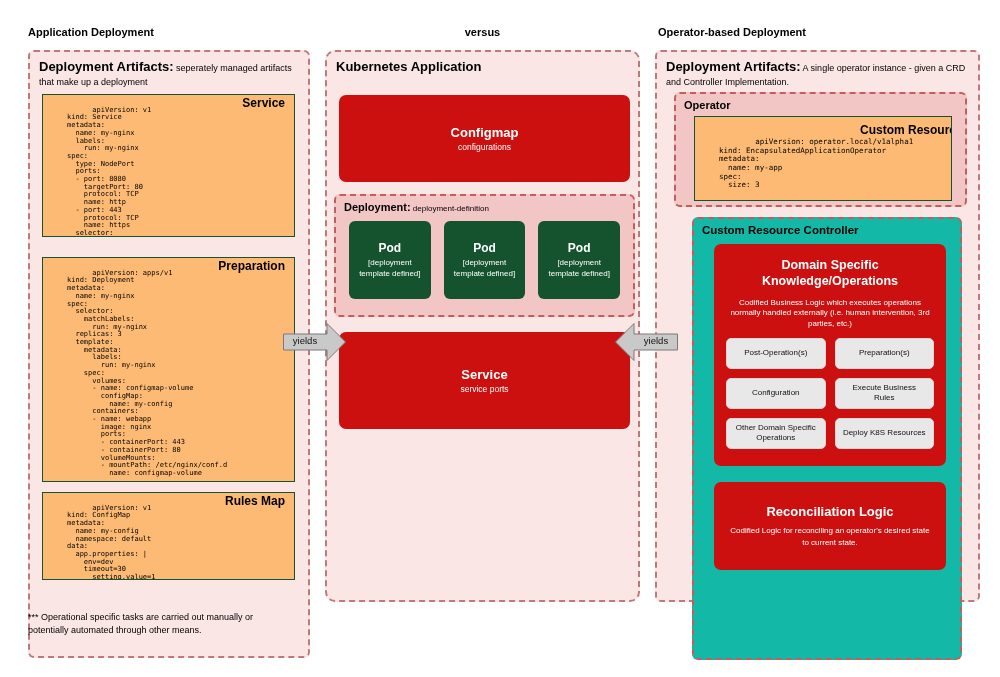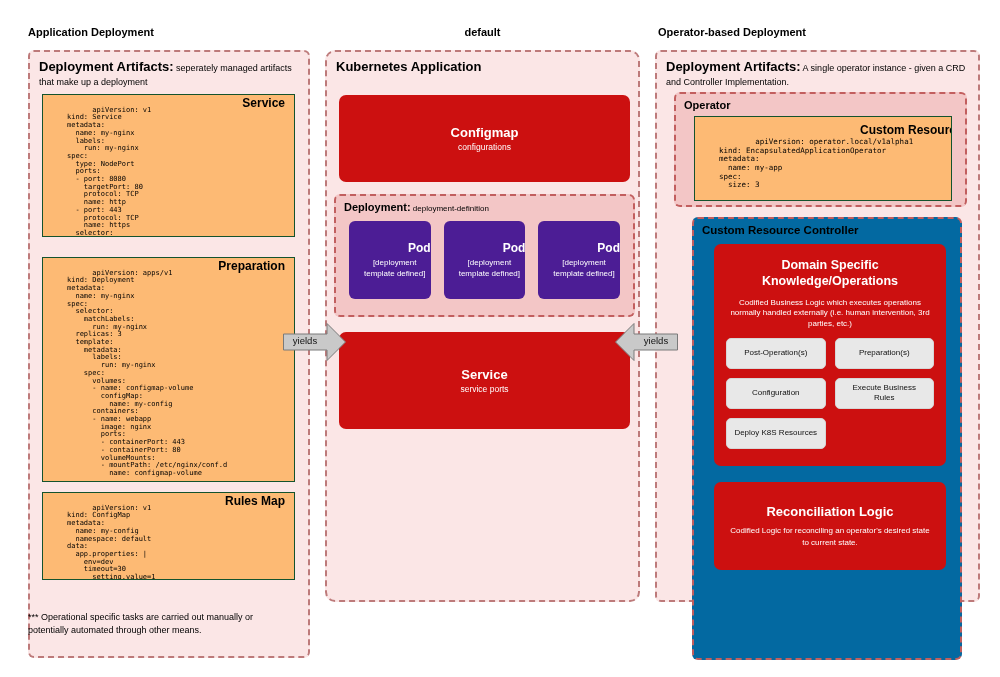--- a/index.html
+++ b/index.html
@@ -32,29 +32,29 @@
   .red-box { position:absolute; background:#cc1010; border-radius:7px; color:#fff;
              display:flex; flex-direction:column; align-items:center; justify-content:center; text-align:center; }
   .red-box .rb-title { font-weight:bold; font-size:13px; }
   .red-box .rb-sub { font-size:8.5px; margin-top:2px; }
 
   .cfg-box { left:12px; top:43px; width:291px; height:87px; }
   .svc-box { left:12px; top:280px; width:291px; height:97px; }
 
   .dep-sub { left:7px; top:142px; width:301px; height:123px; }
   .pods { position:absolute; left:13px; right:13px; top:25px; height:78px; display:flex; gap:13px; }
-  .pod { flex:1; background:#4c1d95; border-radius:6px; color:#fff; display:flex; flex-direction:column;
-         align-items:flex-end; justify-content:center; text-align:center; }
+  .pod { flex:1; background:#14532d; border-radius:6px; color:#fff; display:flex; flex-direction:column;
+         align-items:center; justify-content:center; text-align:center; }
   .pod .rb-title { font-weight:bold; font-size:12px; }
   .pod .rb-sub { font-size:8px; margin-top:3px; width:72px; line-height:1.3; }
 
   .operator-sub { left:17px; top:40px; width:293px; height:115px; }
   .crd-block { left:18px; top:22px; width:258px; height:85px; font-size:7.5px; line-height:8.6px; }
 
-  .crc-sub { left:35px; top:165px; width:270px; height:443px; background:#0369a1; }
+  .crc-sub { left:35px; top:165px; width:270px; height:443px; background:#14b8a6; }
   .crc-sub .sub-title b { font-size:11.5px; }
 
   .domain-box { left:20px; top:25px; width:232px; height:222px; justify-content:flex-start; }
   .domain-box .rb-title { margin-top:13px; font-size:12.5px; line-height:1.3; width:170px; }
   .domain-box .rb-desc { font-size:8px; margin:8px 14px 6px 14px; line-height:1.35; }
   .btn-grid { display:grid; grid-template-columns:1fr 1fr; gap:9px; margin:2px 12px; width:208px; }
   .gray-btn { background:#e8e8e8; border:1px solid #d6d6d6; border-radius:5px; color:#111;
               min-height:31px; display:flex; align-items:center; justify-content:center;
               font-size:8px; line-height:1.3; text-align:center; padding:2px 6px; }
 
@@ -71,21 +71,21 @@
   .arrow-right .arrow-label { right:0; }
 
   .footnote { position:absolute; left:28px; top:611px; font-size:9px; line-height:1.45; white-space:pre-line; }
 </style>
 </head>
 <body>
 
 <div class="page">
 
   <div class="col-heading" style="left:28px">Application Deployment</div>
-  <div class="versus">default</div>
+  <div class="versus">versus</div>
   <div class="col-heading" style="left:658px">Operator-based Deployment</div>
 
   <div class="panel panel-left">
     <div class="panel-title"><b>Deployment Artifacts:</b><span> seperately managed artifacts that make up a deployment</span></div>
 
     <div class="code-block" style="left:12px; top:42px; width:253px; height:143px;">
       <span>apiVersion: v1
 kind: Service
 metadata:
   name: my-nginx
@@ -204,20 +204,21 @@
       <div class="sub-title"><b>Custom Resource Controller</b></div>
 
       <div class="red-box domain-box">
         <div class="rb-title">Domain Specific Knowledge/Operations</div>
         <div class="rb-desc">Codified Business Logic which executes operations normally handled externally (i.e. human intervention, 3rd parties, etc.)</div>
         <div class="btn-grid">
           <div class="gray-btn">Post-Operation(s)</div>
           <div class="gray-btn">Preparation(s)</div>
           <div class="gray-btn">Configuration</div>
           <div class="gray-btn">Execute Business Rules</div>
+          <div class="gray-btn">Other Domain Specific Operations</div>
           <div class="gray-btn">Deploy K8S Resources</div>
         </div>
       </div>
 
       <div class="red-box recon-box">
         <div class="rb-title">Reconciliation Logic</div>
         <div class="rb-desc">Codified Logic for reconciling an operator's desired state to current state.</div>
       </div>
     </div>
   </div>

